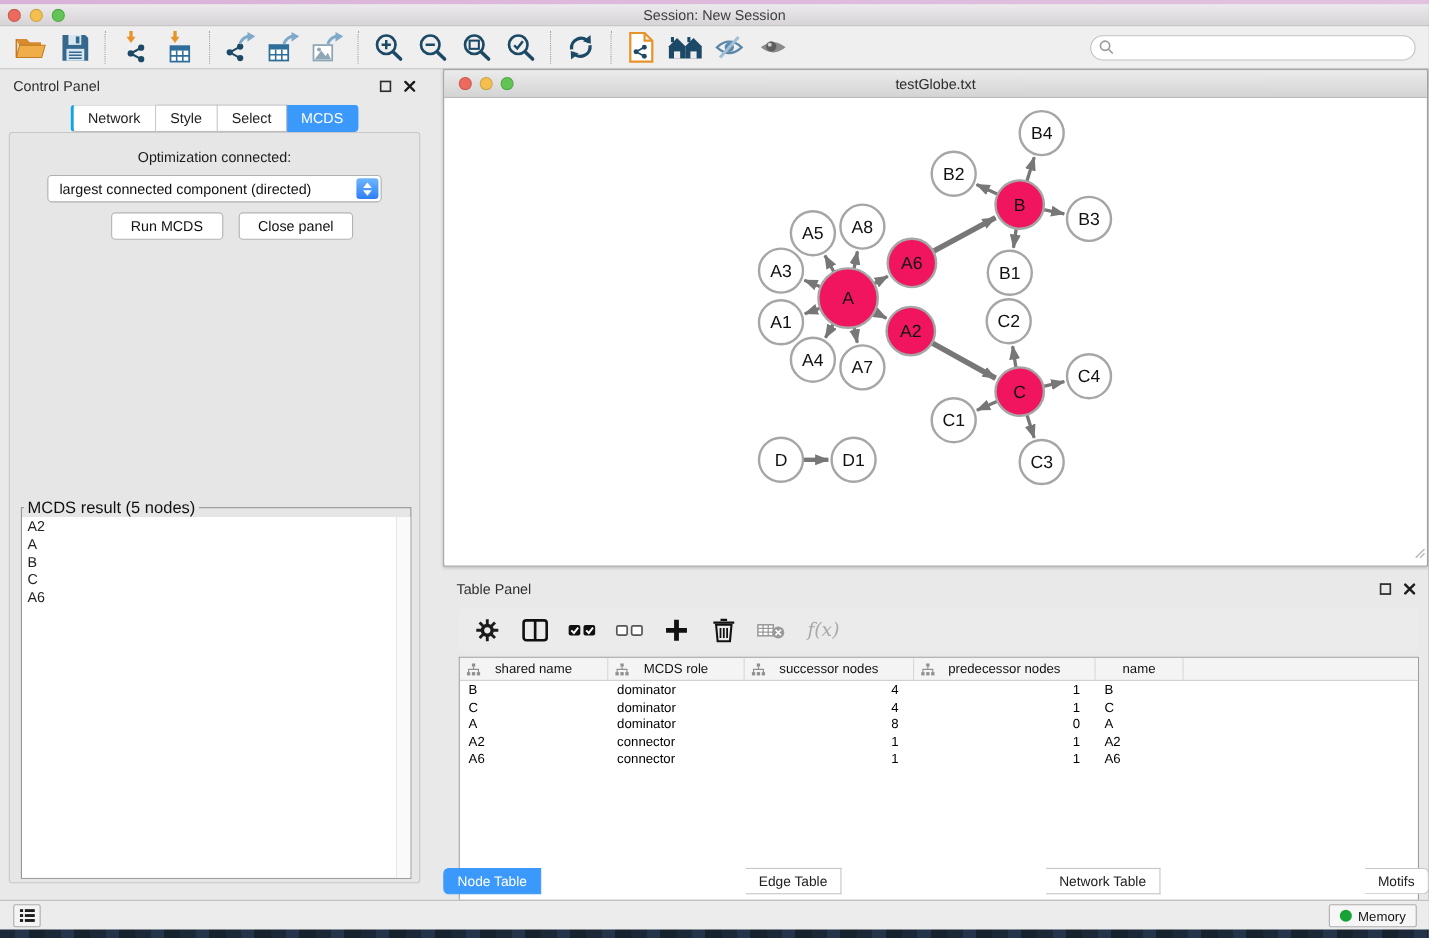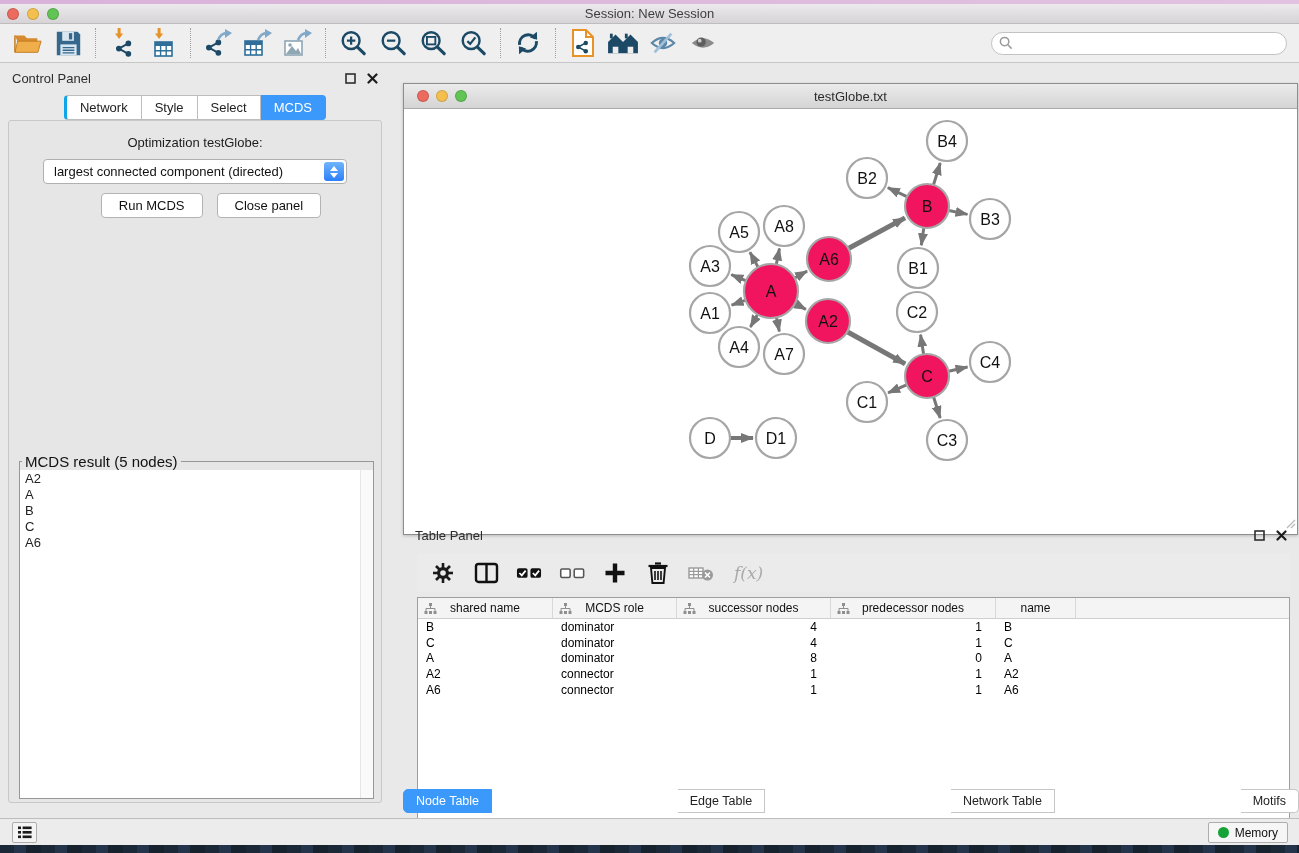--- a/index.html
+++ b/index.html
@@ -55,21 +55,21 @@
               margin:0;padding:0;}
   #result-box legend{font-size:15px;padding:0 3px;margin-left:2px;color:#111;}
   #result-list{position:relative;width:100%;height:100%;background:#fff;font-size:13px;
                padding:1px 0 0 5px;overflow:hidden;}
   #result-list .item{line-height:16px;}
   #result-list .scroll-track{position:absolute;right:0;top:0;bottom:0;width:13px;background:#FAFAFA;
                border-left:1px solid #E6E6E6;}
 
   
   #net-win{left:403px;top:63px;width:895px;height:452px;background:#fff;border:1px solid #8D8D8D;
-           box-shadow:0 1px 3px rgba(0,0,0,.2);margin-top:20px;}
+           box-shadow:0 1px 3px rgba(0,0,0,.2);}
   #net-title{position:relative;height:25px;background:linear-gradient(#EBEBEB,#D4D4D4);
              border-bottom:1px solid #ABABAB;display:flex;align-items:center;justify-content:center;
              font-size:13px;color:#2b2b2b;}
   #net-title .tl-group{position:absolute;left:13px;display:flex;gap:7px;}
   #net-canvas{position:absolute;left:0;top:25px;right:0;bottom:0;background:#fff;}
   #graph-svg{position:absolute;left:0;top:0;}
   #net-grip{position:absolute;right:1px;bottom:1px;}
 
   
   #table-panel{left:403px;top:520px;width:896px;height:295px;}
@@ -303,21 +303,21 @@
           </svg>
       </span>
     </div>
     <div id="cp-tabs">
         <span class="seg-tab">Network</span>
         <span class="seg-tab">Style</span>
         <span class="seg-tab">Select</span>
         <span class="seg-tab active">MCDS</span>
       </div>
     <div id="cp-body">
-      <div id="opt-label">Optimization testGlobe:</div>
+      <div id="opt-label">Optimization connected:</div>
       <div id="criterion-select">
         <span>largest connected component (directed)</span>
         <span class="stepper">
           <span class="step-arrow up"></span>
             <span class="step-arrow down"></span>
         </span>
       </div>
       <div id="cp-buttons">
         <button class="mac-btn">Run MCDS</button>
         <button class="mac-btn">Close panel</button>

